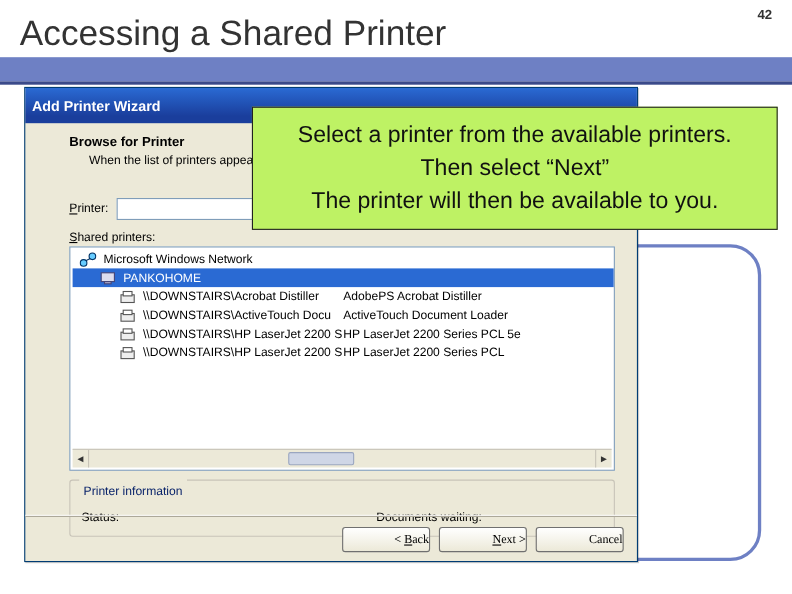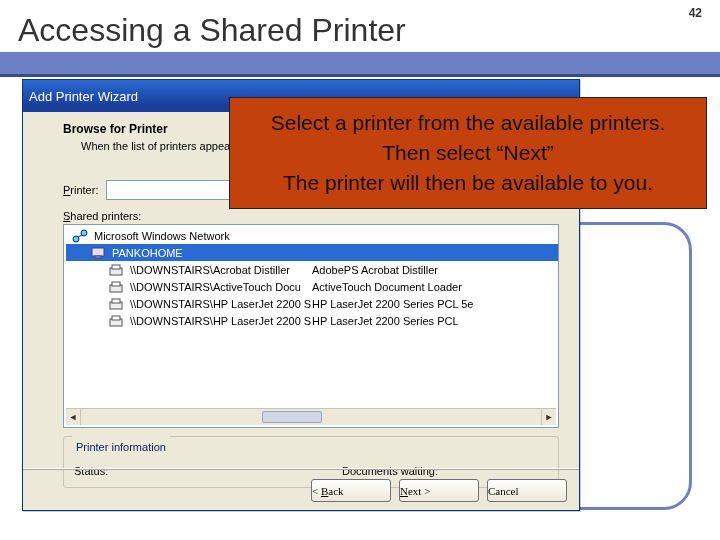--- a/index.html
+++ b/index.html
@@ -39,21 +39,21 @@
     left:82px; top:222px; width:610px; height:288px;
     border:3px solid #6e80c4;
     border-radius:28px;
     background:#fff;
     z-index:0;
   }
   
   .callout {
     position:absolute;
     left:229px; top:97px; width:478px; height:112px;
-    background:#c2410c;
+    background:#bef264;
     border:1px solid #222;
     z-index:30;
     display:flex; flex-direction:column;
     justify-content:center; align-items:center;
     font-family: Arial, sans-serif;
     font-size:21px; color:#111;
     text-align:center;
     padding:4px 6px;
   }
   .callout div { margin:3px 0; }
@@ -64,21 +64,21 @@
     width:558px; height:432px;
     background:#ece9d8;
     border:1px solid #003c74;
     box-shadow:1px 1px 0 rgba(0,0,0,.2);
     font-size:11px; color:#000;
     z-index:10;
   }
   .wiz-title {
     height:25px;
     background: linear-gradient(#2a6ad3,#1a3e9c 80%,#1a3e9c);
-    color:#fff; font-weight:normal;
+    color:#fff; font-weight:bold;
     display:flex; align-items:center;
     padding:16px 6px;
     font-size:13px;
     text-align:right;
   }
   .wiz-body { position:relative; padding:10px 20px 8px 40px; }
   .lbl-browse { font-weight:bold; font-size:12px; }
   .lbl-browse-sub { margin:4px 0 0 18px; }
   .row-printer { margin-top:28px; display:flex; align-items:center; gap:8px; }
   .row-printer input {
@@ -135,21 +135,21 @@
   }
   .wiz-buttons {
     position:absolute; right:12px; bottom:8px;
     display:flex; gap:8px;
   }
   .btn {
     min-width:80px; height:23px;
     background:linear-gradient(#fff,#ece9d8);
     border:1px solid #707070; border-radius:3px;
     font-family:Tahoma; font-size:11px;
-    display:flex; align-items:center; justify-content:flex-start;
+    display:flex; align-items:center; justify-content:flex-end;
     cursor:default;
   }
   .u { text-decoration:underline; }
 </style>
 </head>
 <body>
 <div class="slide">
 
   <div class="header-band"></div>
   <div class="slide-title">Accessing a Shared Printer</div>

